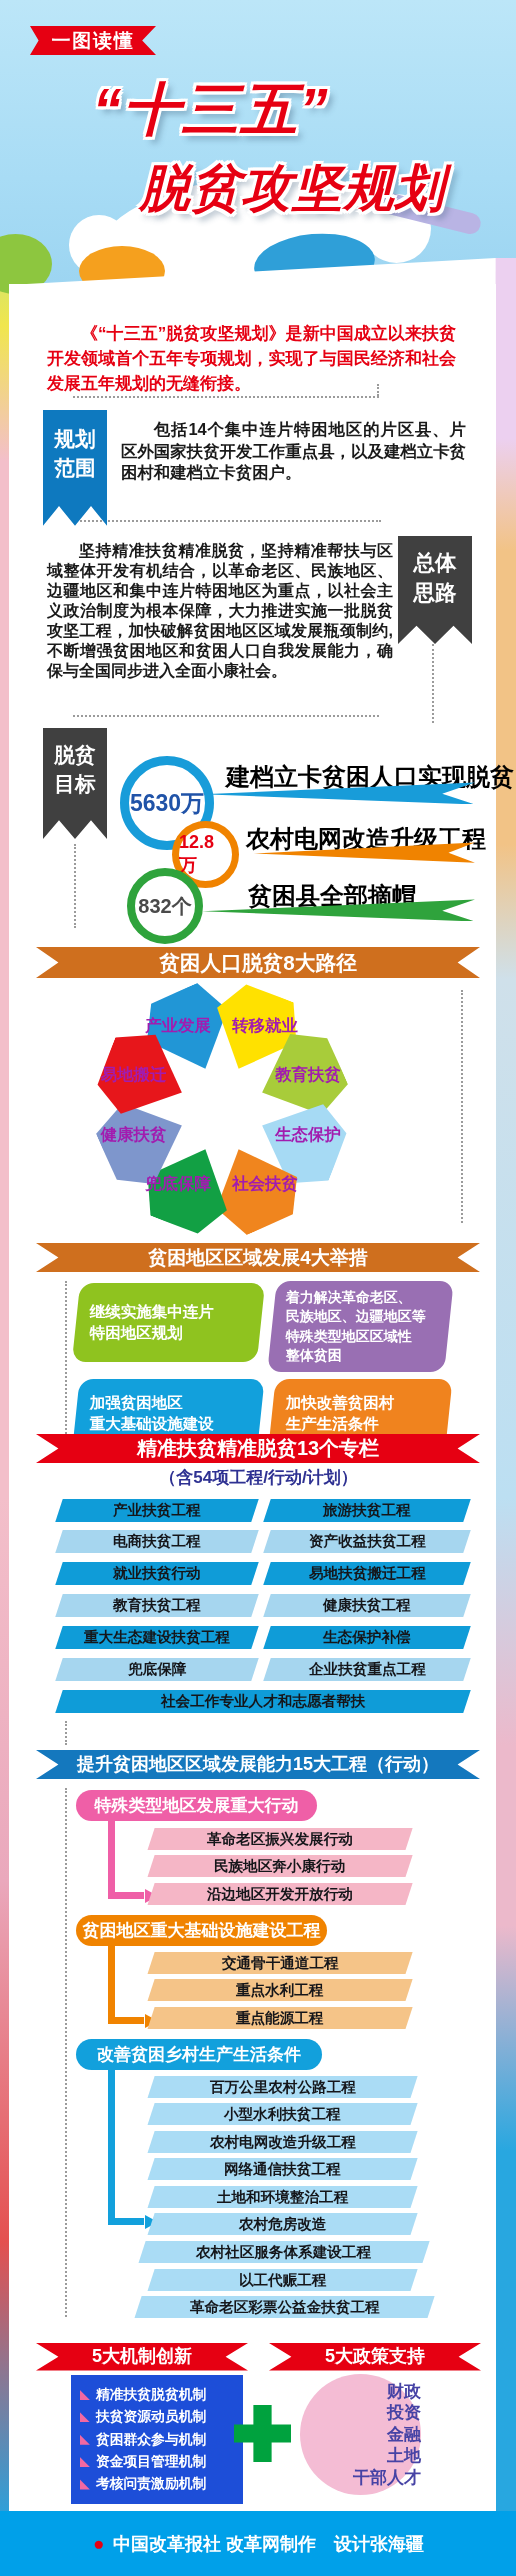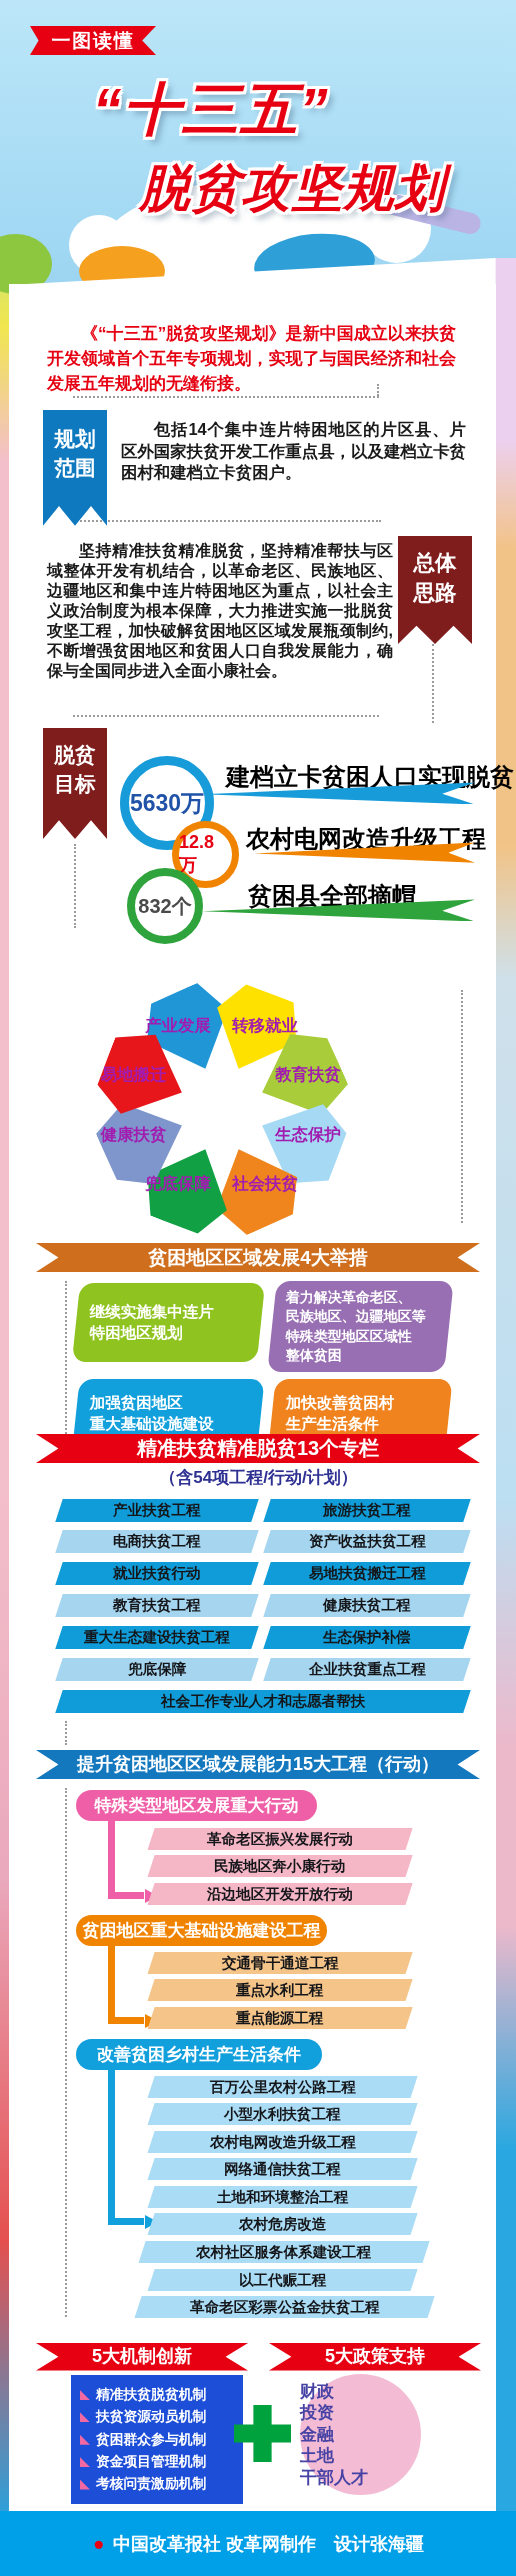--- a/index.html
+++ b/index.html
@@ -28,21 +28,21 @@
   .title2{left:90px;top:155px;width:405px;font-size:50px;letter-spacing:0.9px;}
 
   
   .sect{position:absolute;z-index:2;}
   .dotline{position:absolute;z-index:2;border-top:2.6px dotted #9b9b9b;height:0;}
   .vdots{position:absolute;z-index:2;border-left:2.6px dotted #9b9b9b;width:0;}
 
   .bookmark{position:absolute;z-index:3;color:#fff;font-weight:700;text-align:center;white-space:pre-line;
        clip-path:polygon(0 0,100% 0,100% 100%,75% 83%,50% 100%,25% 83%,0 100%);}
   .bm-blue{background:#0e79bf;}
-  .bm-red{background:#7f1d1d;}
+  .bm-red{background:#404040;}
 
   .bodytext{position:absolute;z-index:2;font-weight:700;color:#1a1a1a;text-align:justify;}
   .red-intro{position:absolute;z-index:2;font-weight:700;color:#e60012;text-align:justify;}
 
   .banner{position:absolute;z-index:2;color:#fff;font-weight:700;text-align:center;
        clip-path:polygon(0 0,100% 0,calc(100% - 22.4px) 50%,100% 100%,0 100%,22.4px 50%);}
 
   
   .gcircle{position:absolute;z-index:3;background:#fff;border-radius:50%;display:flex;align-items:center;justify-content:center;font-weight:900;}
   .gdesc{position:absolute;z-index:2;font-weight:700;color:#000000;font-size:24px;}
@@ -77,21 +77,21 @@
   .lc-blue{border-color:#12a0dc;}  .lc-blue::after{border-left-color:#12a0dc;}
 
   
   .mechbox{position:absolute;z-index:2;background:#1d4ed8;padding:8.6px 8.6px;}
   .mechrow{display:flex;align-items:center;height:22.4px;}
   .mechrow .tri{width:10.3px;height:10.3px;background:#f268a2;margin-right:6px;flex:0 0 auto;
        clip-path:polygon(0 0,0 100%,100% 100%);}
   .mechrow .mtxt{color:#fff;font-weight:700;font-size:13.8px;white-space:nowrap;}
   .plus{position:absolute;z-index:2;background:#00a23e;
        clip-path:polygon(34% 0,66% 0,66% 34%,100% 34%,100% 66%,66% 66%,66% 100%,34% 100%,34% 66%,0 66%,0 34%,34% 34%);}
-  .pcircle{position:absolute;z-index:2;background:#f4bcd4;border-radius:50%;text-align:left;}
+  .pcircle{position:absolute;z-index:2;background:#f4bcd4;border-radius:50%;text-align:right;}
   .pcircle .pline{color:#4643a5;font-weight:900;font-size:17px;line-height:21.5px;}
 
   .footer{position:absolute;left:0;top:2511px;width:517px;height:65px;background:#00a0e9;z-index:2;
        display:flex;align-items:center;justify-content:center;color:#fff;font-weight:700;font-size:18px;}
   .footer .dot{color:#e60012;margin-right:8.6px;font-size:19px;}
 </style>
 </head>
 <body>
 
 <div class="page">
@@ -145,20 +145,21 @@
   </div>
   <div class="gdesc" style="left:246px;top:823px;">农村电网改造升级工程</div>
   <div class="swoosh" style="left:254px;top:842px;width:221px;height:20.7px;background:#f08300;"></div>
 
   <div class="gcircle" style="left:127px;top:868px;width:60px;height:60px;border:8.6px solid #2fa33c;color:#4a4a4a;font-size:20px;">
     <span>832个</span>
   </div>
   <div class="gdesc" style="left:248px;top:880px;">贫困县全部摘帽</div>
   <div class="swoosh" style="left:202px;top:899px;width:273px;height:22.4px;background:#2fa33c;"></div>
 
+  <div class="banner" style="left:36px;top:947px;width:444px;height:31px;line-height:31px;font-size:20.7px;background:#cf6f1e;">贫困人口脱贫8大路径</div>
 
   <div class="wheel">
     <div class="petal" style="background:#2196d6;transform:rotate(-22.5deg);"></div>
     <div class="petal" style="background:#ffe100;transform:rotate(22.5deg);"></div>
     <div class="petal" style="background:#a8cc3a;transform:rotate(67.5deg);"></div>
     <div class="petal" style="background:#a6daf4;transform:rotate(112.5deg);"></div>
     <div class="petal" style="background:#f0851e;transform:rotate(157.5deg);"></div>
     <div class="petal" style="background:#12a044;transform:rotate(202.5deg);"></div>
     <div class="petal" style="background:#7e96cc;transform:rotate(247.5deg);"></div>
     <div class="petal" style="background:#e7161b;transform:rotate(292.5deg);"></div>

